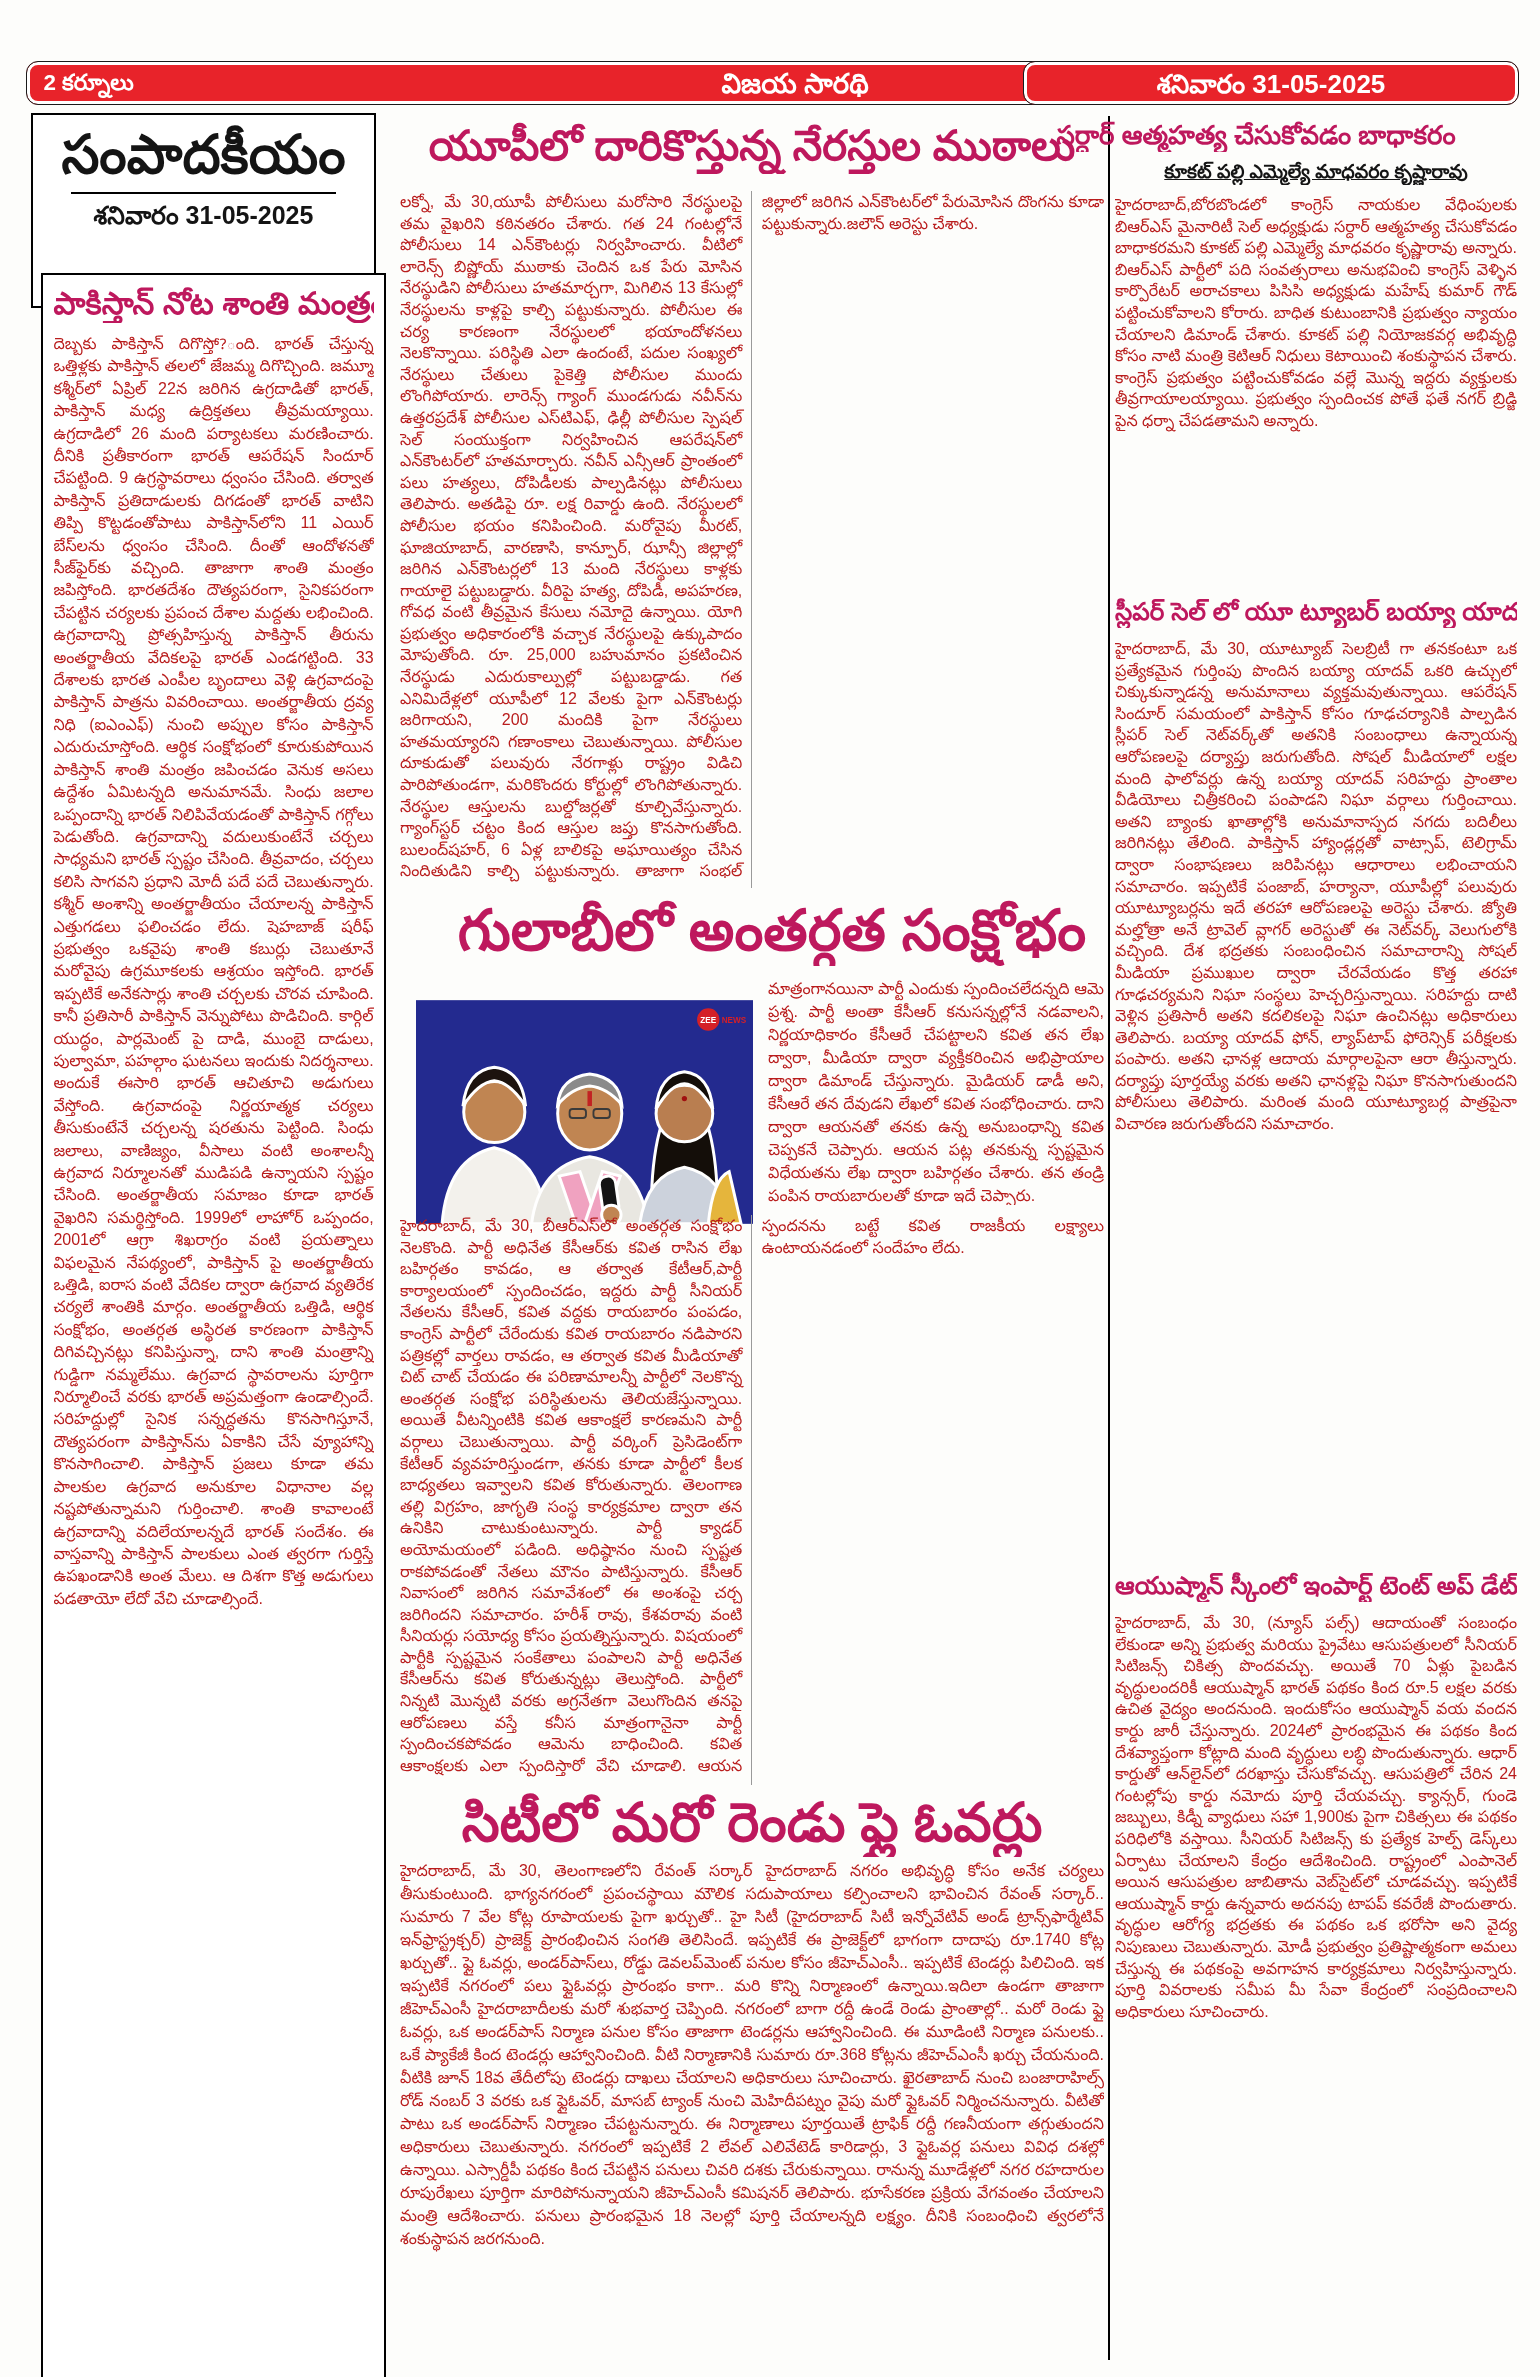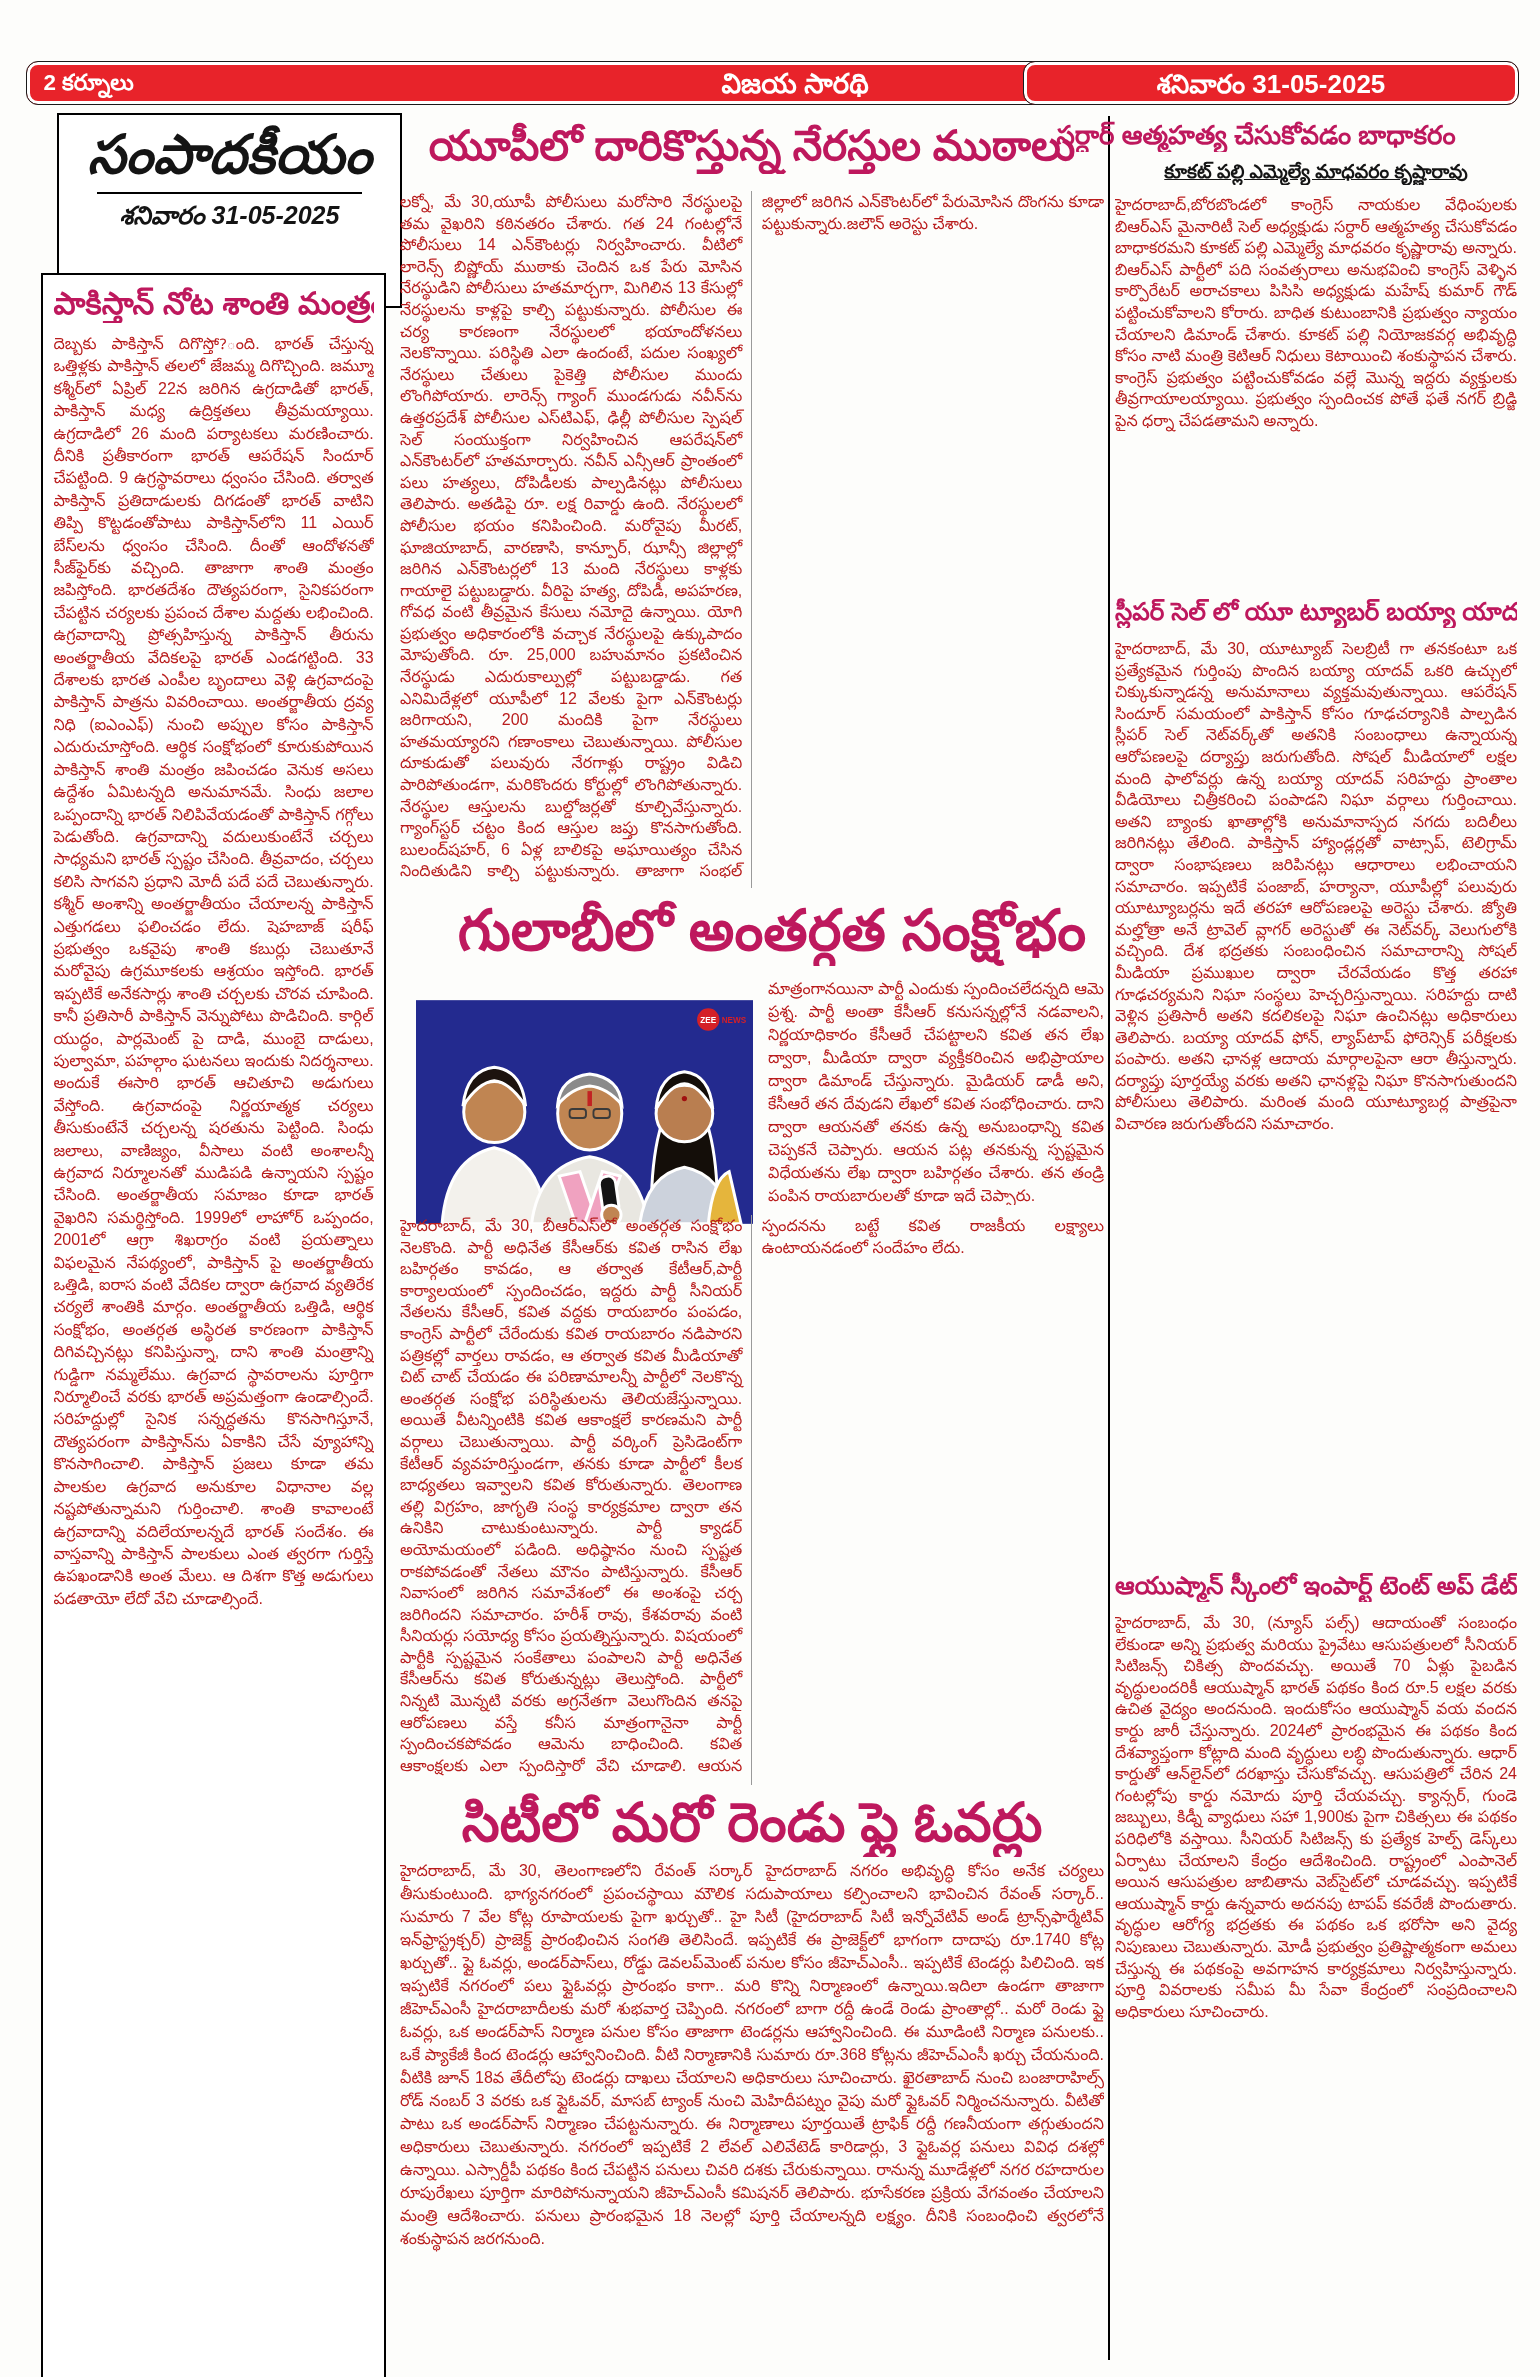--- a/index.html
+++ b/index.html
@@ -36,21 +36,21 @@
 <body>
 
 <div class="abs redbar" style="left:26px;top:61px;width:986px;height:42px;padding-left:32px;">
   <span class="abs bartext" style="left:16.4px;top:8.2px;font-size:22.4px;">2 కర్నూలు</span>
   <span class="abs bartext" style="left:768px;top:6px;transform:translateX(-50%);font-size:27.6px;white-space:nowrap;">విజయ సారథి</span>
 </div>
 <div class="abs redbar" style="left:1023px;top:61px;width:494px;height:42px;">
   <span class="abs bartext" style="left:50%;top:6.7px;transform:translateX(-50%);font-size:26px;white-space:nowrap;">శనివారం 31-05-2025</span>
 </div>
 
-<div class="abs blackbox" style="left:57px;top:113px;width:345px;height:195px;font-style:italic;">
+<div class="abs blackbox" style="left:31px;top:113px;width:345px;height:195px;">
   <div class="edit-title" style="margin-top:9px;">సంపాదకీయం</div>
   <div class="hrule" style="width:78%;margin:6px auto 7.5px auto;"></div>
   <div style="text-align:center;font-weight:bold;font-size:25px;white-space:nowrap;">శనివారం 31-05-2025</div>
 </div>
 
 <div class="abs blackbox" style="left:41px;top:273px;width:345px;height:2298px;padding:10.4px 10.4px;">
   <div class="headline" style="font-size:31px;line-height:1.2;margin-bottom:10.4px;">పాకిస్తాన్ నోట శాంతి మంత్రం</div>
   <div class="bodytext" style="height:1976px;line-height:22.4px;">దెబ్బకు పాకిస్తాన్ దిగొస్తో?ంది. భారత్ చేస్తున్న ఒత్తిళ్లకు పాకిస్తాన్ తలలో జేజమ్మ దిగొచ్చింది. జమ్మూ కశ్మీర్‌లో ఏప్రిల్ 22న జరిగిన ఉగ్రదాడితో భారత్, పాకిస్తాన్ మధ్య ఉద్రిక్తతలు తీవ్రమయ్యాయి. ఉగ్రదాడిలో 26 మంది పర్యాటకలు మరణించారు. దీనికి ప్రతీకారంగా భారత్ ఆపరేషన్ సిందూర్ చేపట్టింది. 9 ఉగ్రస్థావరాలు ధ్వంసం చేసింది. తర్వాత పాకిస్తాన్ ప్రతిదాడులకు దిగడంతో భారత్ వాటిని తిప్పి కొట్టడంతోపాటు పాకిస్తాన్‌లోని 11 ఎయిర్ బేస్‌లను ధ్వంసం చేసింది. దీంతో ఆందోళనతో సీజ్‌ఫైర్‌కు వచ్చింది. తాజాగా శాంతి మంత్రం జపిస్తోంది. భారతదేశం దౌత్యపరంగా, సైనికపరంగా చేపట్టిన చర్యలకు ప్రపంచ దేశాల మద్దతు లభించింది. ఉగ్రవాదాన్ని ప్రోత్సహిస్తున్న పాకిస్తాన్ తీరును అంతర్జాతీయ వేదికలపై భారత్ ఎండగట్టింది. 33 దేశాలకు భారత ఎంపీల బృందాలు వెళ్లి ఉగ్రవాదంపై పాకిస్తాన్ పాత్రను వివరించాయి. అంతర్జాతీయ ద్రవ్య నిధి (ఐఎంఎఫ్) నుంచి అప్పుల కోసం పాకిస్తాన్ ఎదురుచూస్తోంది. ఆర్థిక సంక్షోభంలో కూరుకుపోయిన పాకిస్తాన్ శాంతి మంత్రం జపించడం వెనుక అసలు ఉద్దేశం ఏమిటన్నది అనుమానమే. సింధు జలాల ఒప్పందాన్ని భారత్ నిలిపివేయడంతో పాకిస్తాన్ గగ్గోలు పెడుతోంది. ఉగ్రవాదాన్ని వదులుకుంటేనే చర్చలు సాధ్యమని భారత్ స్పష్టం చేసింది. తీవ్రవాదం, చర్చలు కలిసి సాగవని ప్రధాని మోదీ పదే పదే చెబుతున్నారు. కశ్మీర్ అంశాన్ని అంతర్జాతీయం చేయాలన్న పాకిస్తాన్ ఎత్తుగడలు ఫలించడం లేదు. షెహబాజ్ షరీఫ్ ప్రభుత్వం ఒకవైపు శాంతి కబుర్లు చెబుతూనే మరోవైపు ఉగ్రమూకలకు ఆశ్రయం ఇస్తోంది. భారత్ ఇప్పటికే అనేకసార్లు శాంతి చర్చలకు చొరవ చూపింది. కానీ ప్రతిసారీ పాకిస్తాన్ వెన్నుపోటు పొడిచింది. కార్గిల్ యుద్ధం, పార్లమెంట్ పై దాడి, ముంబై దాడులు, పుల్వామా, పహల్గాం ఘటనలు ఇందుకు నిదర్శనాలు. అందుకే ఈసారి భారత్ ఆచితూచి అడుగులు వేస్తోంది. ఉగ్రవాదంపై నిర్ణయాత్మక చర్యలు తీసుకుంటేనే చర్చలన్న షరతును పెట్టింది. సింధు జలాలు, వాణిజ్యం, వీసాలు వంటి అంశాలన్నీ ఉగ్రవాద నిర్మూలనతో ముడిపడి ఉన్నాయని స్పష్టం చేసింది. అంతర్జాతీయ సమాజం కూడా భారత్ వైఖరిని సమర్థిస్తోంది. 1999లో లాహోర్ ఒప్పందం, 2001లో ఆగ్రా శిఖరాగ్రం వంటి ప్రయత్నాలు విఫలమైన నేపథ్యంలో, పాకిస్తాన్ పై అంతర్జాతీయ ఒత్తిడి, ఐరాస వంటి వేదికల ద్వారా ఉగ్రవాద వ్యతిరేక చర్యలే శాంతికి మార్గం. అంతర్జాతీయ ఒత్తిడి, ఆర్థిక సంక్షోభం, అంతర్గత అస్థిరత కారణంగా పాకిస్తాన్ దిగివచ్చినట్లు కనిపిస్తున్నా, దాని శాంతి మంత్రాన్ని గుడ్డిగా నమ్మలేము. ఉగ్రవాద స్థావరాలను పూర్తిగా నిర్మూలించే వరకు భారత్ అప్రమత్తంగా ఉండాల్సిందే. సరిహద్దుల్లో సైనిక సన్నద్ధతను కొనసాగిస్తూనే, దౌత్యపరంగా పాకిస్తాన్‌ను ఏకాకిని చేసే వ్యూహాన్ని కొనసాగించాలి. పాకిస్తాన్ ప్రజలు కూడా తమ పాలకుల ఉగ్రవాద అనుకూల విధానాల వల్ల నష్టపోతున్నామని గుర్తించాలి. శాంతి కావాలంటే ఉగ్రవాదాన్ని వదిలేయాలన్నదే భారత్ సందేశం. ఈ వాస్తవాన్ని పాకిస్తాన్ పాలకులు ఎంత త్వరగా గుర్తిస్తే ఉపఖండానికి అంత మేలు. ఆ దిశగా కొత్త అడుగులు పడతాయో లేదో వేచి చూడాల్సిందే.</div>
 </div>
 

